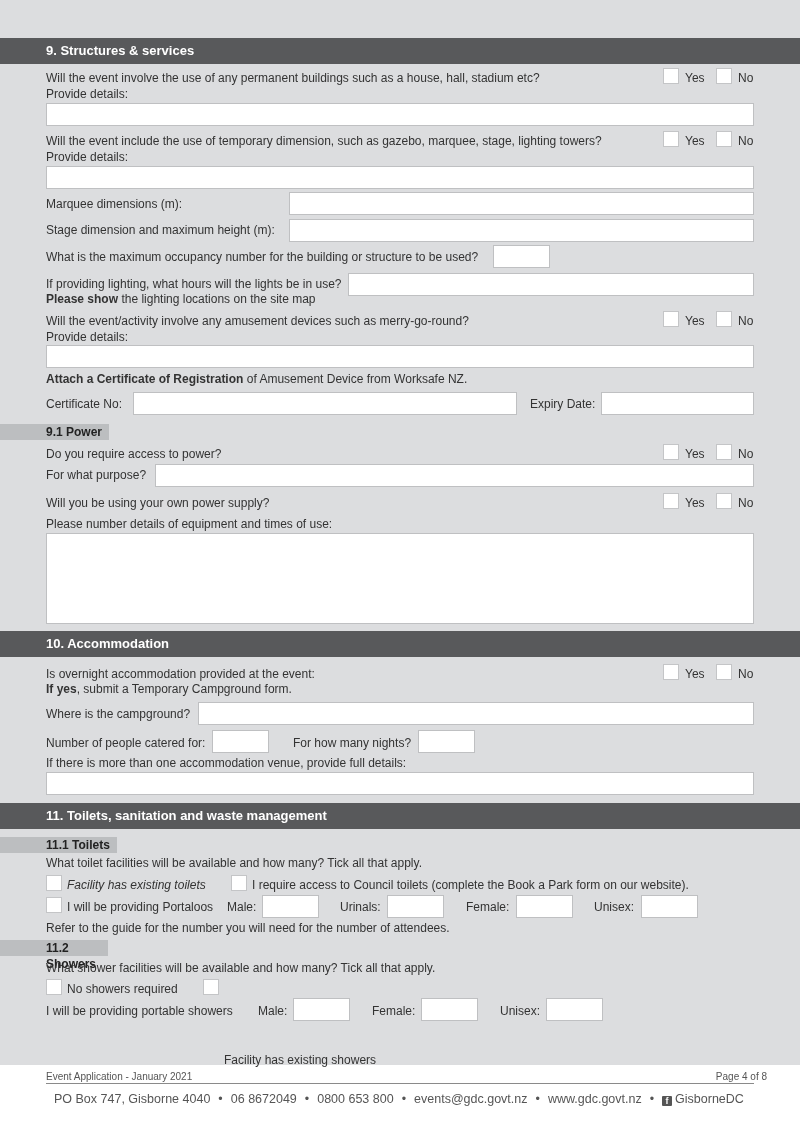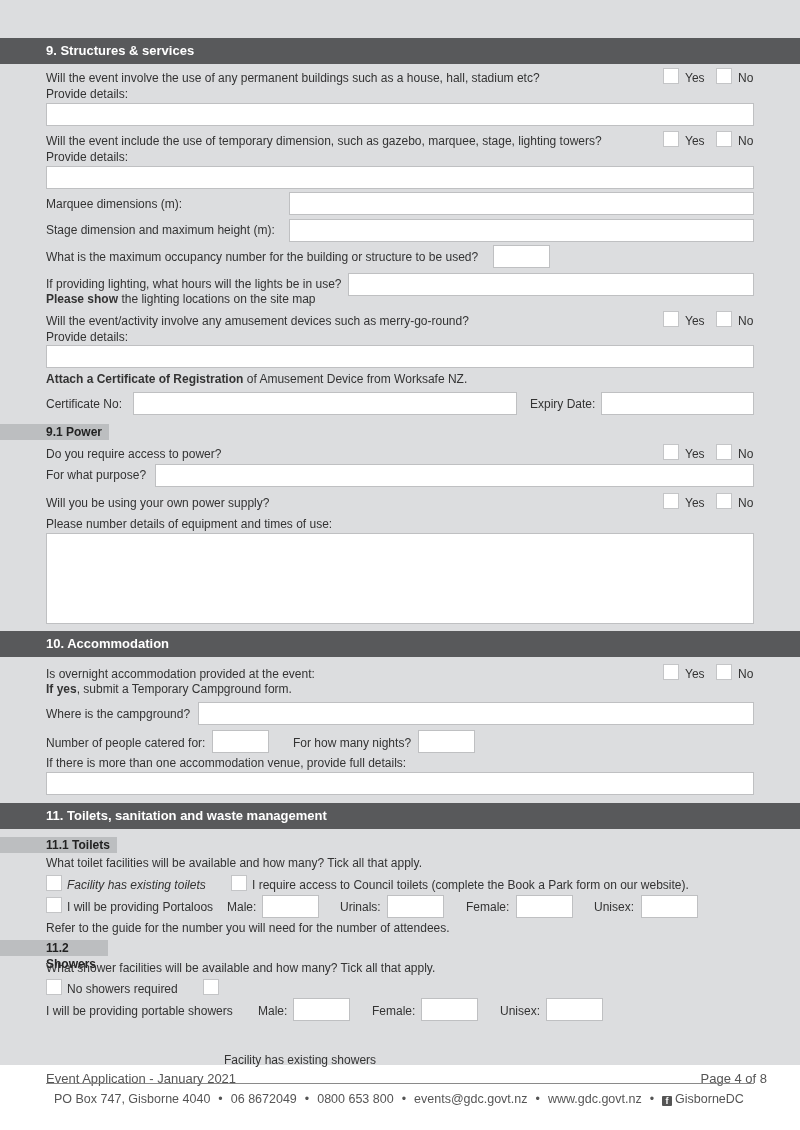--- a/index.html
+++ b/index.html
@@ -30,21 +30,21 @@
   .lbl b { font-weight: bold; }
   .field {
     position: absolute; background: #ffffff;
     border: 1px solid #bfc0c2; box-sizing: border-box;
   }
   .cb {
     position: absolute; width: 16px; height: 16px; background: #ffffff;
     border: 1px solid #c4c5c7; box-sizing: border-box;
   }
   .footer-line { position: absolute; left: 46px; top: 1083px; width: 708px; height: 1px; background: #8a8a8a; }
-  .foot-small { position: absolute; font-size: 13px; color: #555; top: 1071px; }
+  .foot-small { position: absolute; font-size: 10px; color: #555; top: 1071px; }
   .contact {
     position: absolute; top: 1092px; left: 54px; font-size: 12.5px; color: #555;
     white-space: nowrap;
   }
   .contact span { display: inline-block; }
   .dot { margin: 0 8px; }
   .fb-icon {
     display: inline-block; width: 10px; height: 10px; background: #555; color: #fff;
     font-size: 9px; font-weight: bold; line-height: 11px; text-align: center;
     border-radius: 1px; vertical-align: -1px; margin-right: 3px;

